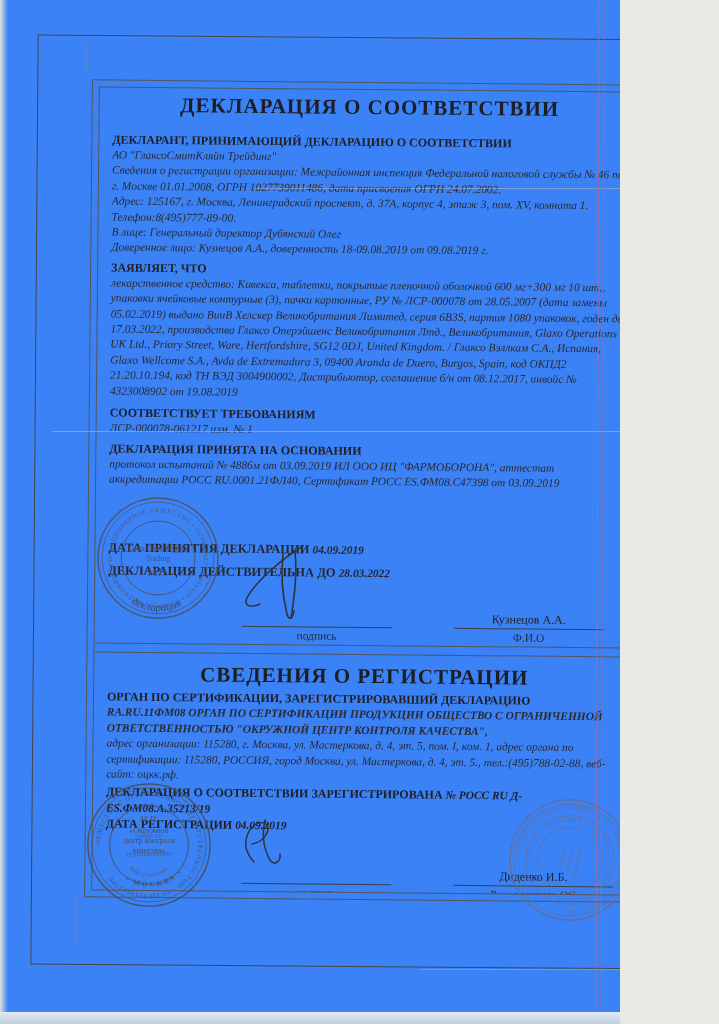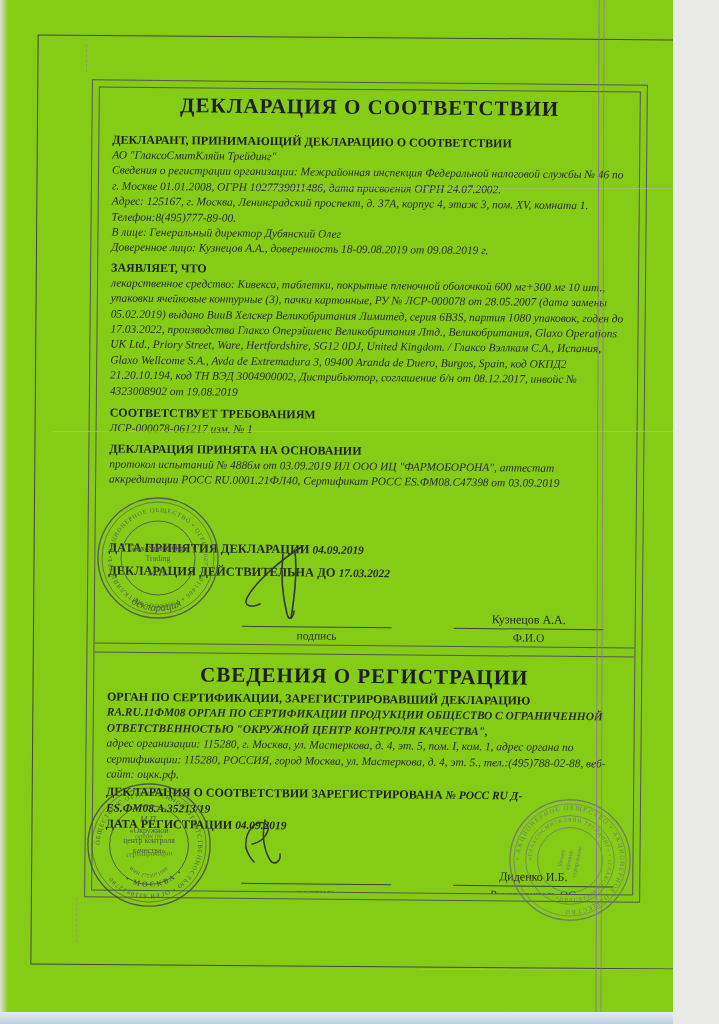--- a/index.html
+++ b/index.html
@@ -1,16 +1,16 @@
 <!DOCTYPE html>
 <html><head>
 <meta charset="utf-8">
 <style>
   html,body{margin:0;padding:0;background:#e9e9e6;}
-  .scan{position:relative;width:673px;height:1024px;background:#84cc16;overflow:hidden;
+  .scan{position:relative;width:620px;height:1024px;background:#3b82f6;overflow:hidden;
         font-family:"Liberation Serif",serif;color:#26262b;}
   .leftedge{position:absolute;left:0;top:0;width:8px;height:1024px;
         background:linear-gradient(90deg,#dfdfda,rgba(255,255,255,0));}
   .bottomstrip{position:absolute;left:0;top:1012px;width:719px;height:12px;
         background:linear-gradient(#e3eaf2,#bfcfdf);}
   .outer-border{position:absolute;left:34px;top:37px;width:656px;height:928px;
         border:1px solid #45454a;transform:rotate(.45deg);}
   
   .doc{position:absolute;left:88px;top:82px;width:554px;height:816px;
         border:1px solid #55555c;transform:rotate(.55deg);}
@@ -85,21 +85,21 @@
       <p class="h mt4">ДЕКЛАРАЦИЯ ПРИНЯТА НА ОСНОВАНИИ</p>
       <p class="t">протокол испытаний № 4886м от 03.09.2019 ИЛ ООО ИЦ "ФАРМОБОРОНА", аттестат аккредитации РОСС RU.0001.21ФЛ40, Сертификат РОСС ES.ФМ08.С47398 от 03.09.2019</p>
 
       <div class="dates">
         <div>
           <span class="h2l">ДАТА ПРИНЯТИЯ ДЕКЛАРАЦИИ</span>
           <span class="inline-t">04.09.2019</span>
         </div>
         <div>
           <span class="h2l">ДЕКЛАРАЦИЯ ДЕЙСТВИТЕЛЬНА ДО</span>
-          <span class="inline-t">17.03.2022</span>
+          <span class="inline-t">28.03.2022</span>
         </div>
       </div>
 
       <div class="sigrow">
         <div class="sigcol w150">
           <div class="sline"></div>
           <div class="slabel">подпись</div>
         </div>
         <div class="sigcol w150 gap60">
           <div class="sname">Кузнецов А.А.</div>

